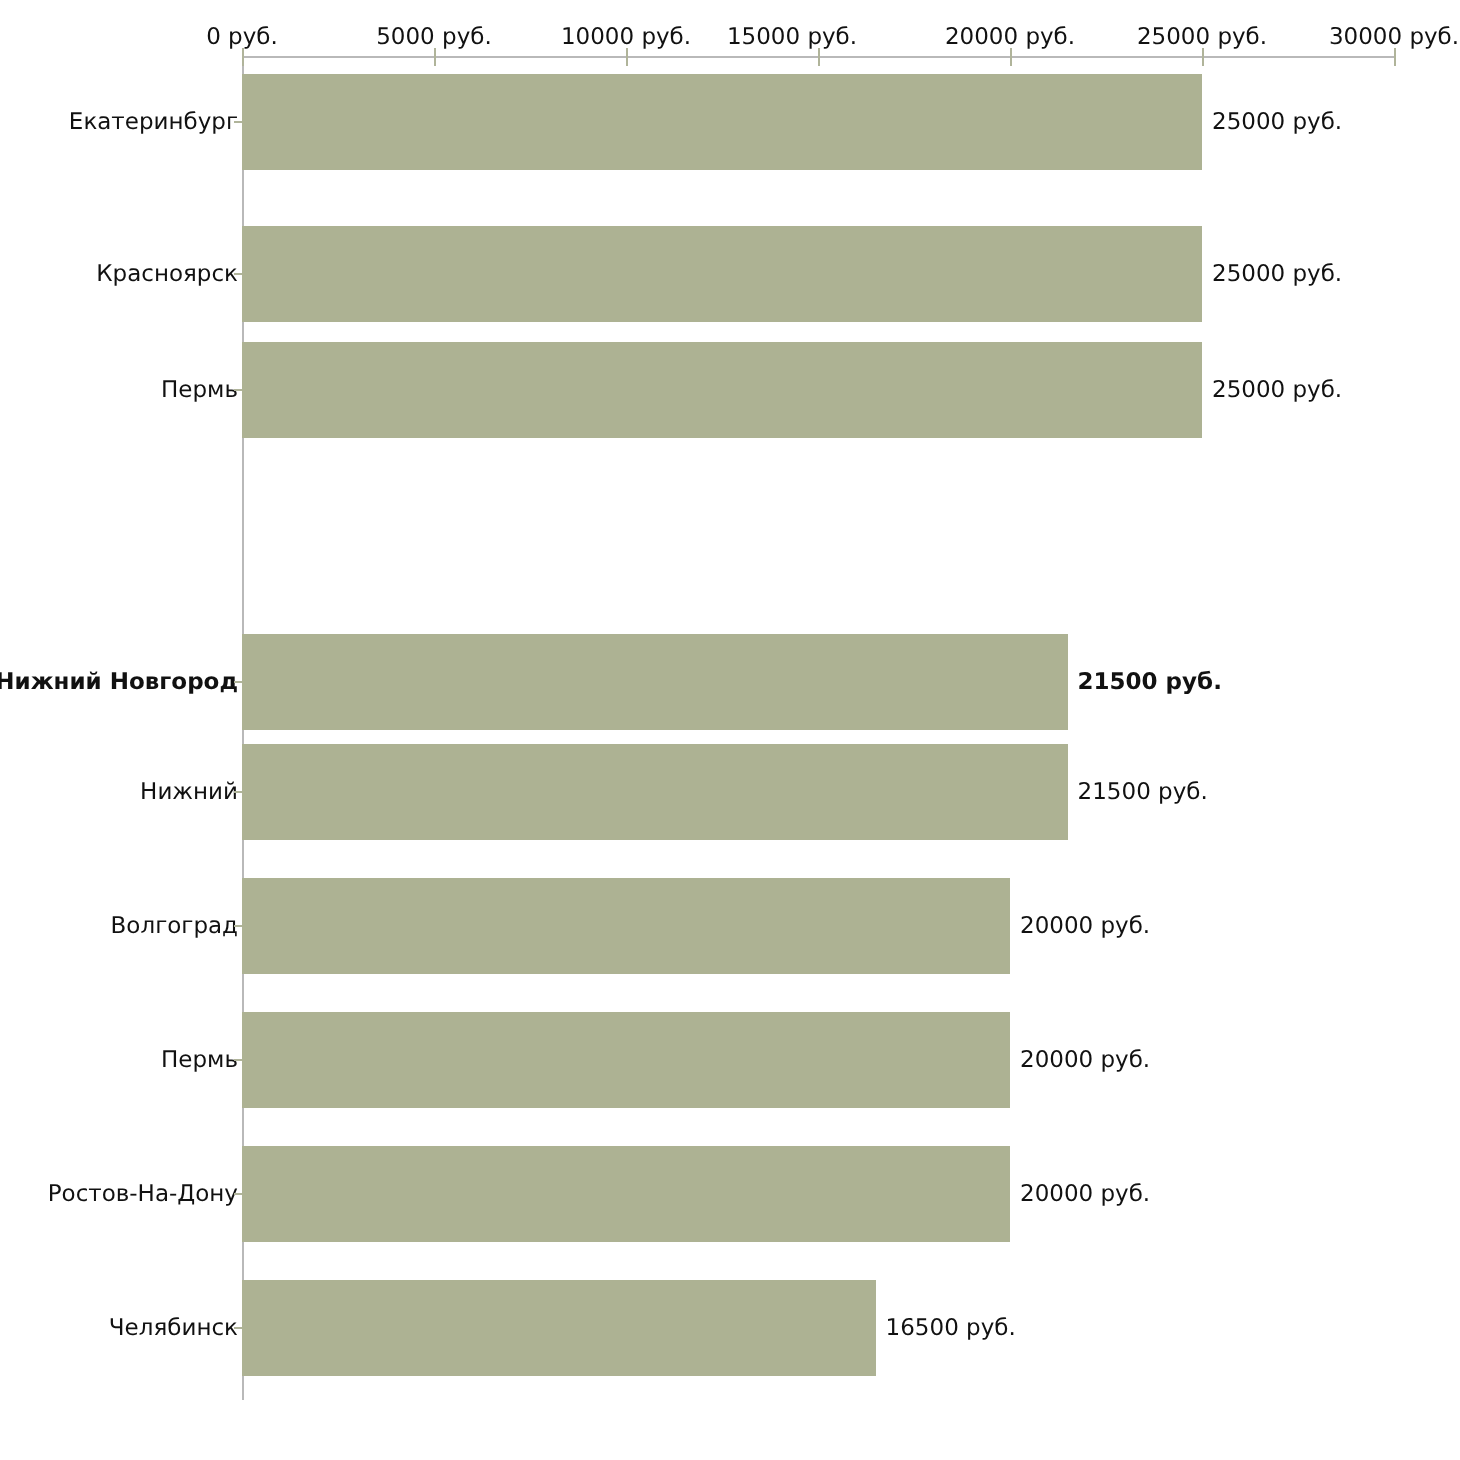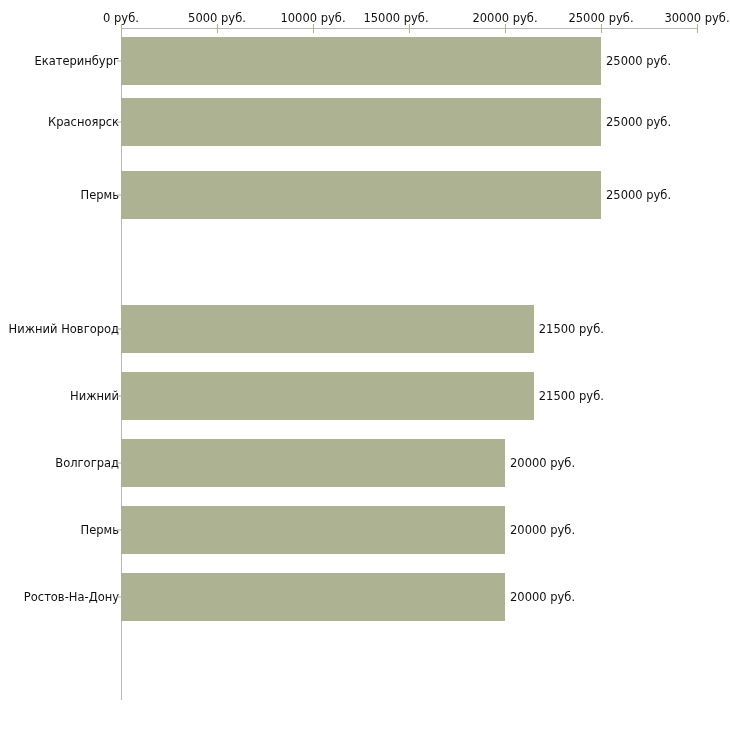--- a/index.html
+++ b/index.html
@@ -139,33 +139,33 @@
       <div class="tick-label" style="left: 697px;">30000 руб.</div>
     </div>
 
   <div class="plot" id="plot">
       <div class="row" style="top: 8px;">
         <div class="cat-label">Екатеринбург</div>
         <div class="cat-tick"></div>
         <div class="bar" title="Екатеринбург: 25000 руб." style="width: 480px; height: 48px; background: rgb(173, 178, 147);"></div>
         <div class="bar-value" style="left: 606px;">25000 руб.</div>
       </div>
-      <div class="row" style="top: 69px;">
+      <div class="row" style="top: 84px;">
         <div class="cat-label">Красноярск</div>
         <div class="cat-tick"></div>
         <div class="bar" title="Красноярск: 25000 руб." style="width: 480px; height: 48px; background: rgb(173, 178, 147);"></div>
         <div class="bar-value" style="left: 606px;">25000 руб.</div>
       </div>
       <div class="row" style="top: 142px;">
         <div class="cat-label">Пермь</div>
         <div class="cat-tick"></div>
         <div class="bar" title="Пермь: 25000 руб." style="width: 480px; height: 48px; background: rgb(173, 178, 147);"></div>
         <div class="bar-value" style="left: 606px;">25000 руб.</div>
       </div>
-      <div class="row" style="top: 276px;">
+      <div class="row" style="top: 288px; font-weight: bold;">
         <div class="cat-label">Нижний Новгород</div>
         <div class="cat-tick"></div>
         <div class="bar" title="Нижний Новгород: 21500 руб." style="width: 412.8px; height: 48px; background: rgb(173, 178, 147);"></div>
         <div class="bar-value" style="left: 538.8px;">21500 руб.</div>
       </div>
       <div class="row" style="top: 343px;">
         <div class="cat-label">Нижний</div>
         <div class="cat-tick"></div>
         <div class="bar" title="Москва: 21500 руб." style="width: 412.8px; height: 48px; background: rgb(173, 178, 147);"></div>
         <div class="bar-value" style="left: 538.8px;">21500 руб.</div>
@@ -181,15 +181,21 @@
         <div class="cat-tick"></div>
         <div class="bar" title="Самара: 20000 руб." style="width: 384px; height: 48px; background: rgb(173, 178, 147);"></div>
         <div class="bar-value" style="left: 510px;">20000 руб.</div>
       </div>
       <div class="row" style="top: 544px;">
         <div class="cat-label">Ростов-На-Дону</div>
         <div class="cat-tick"></div>
         <div class="bar" title="Ростов-На-Дону: 20000 руб." style="width: 384px; height: 48px; background: rgb(173, 178, 147);"></div>
         <div class="bar-value" style="left: 510px;">20000 руб.</div>
       </div>
+      <div class="row" style="top: 611px;">
+        <div class="cat-label">Челябинск</div>
+        <div class="cat-tick"></div>
+        <div class="bar" title="Челябинск: 16500 руб." style="width: 316.8px; height: 48px; background: rgb(173, 178, 147);"></div>
+        <div class="bar-value" style="left: 442.8px;">16500 руб.</div>
+      </div>
     </div>
 
 </div>
 
 </body></html>

